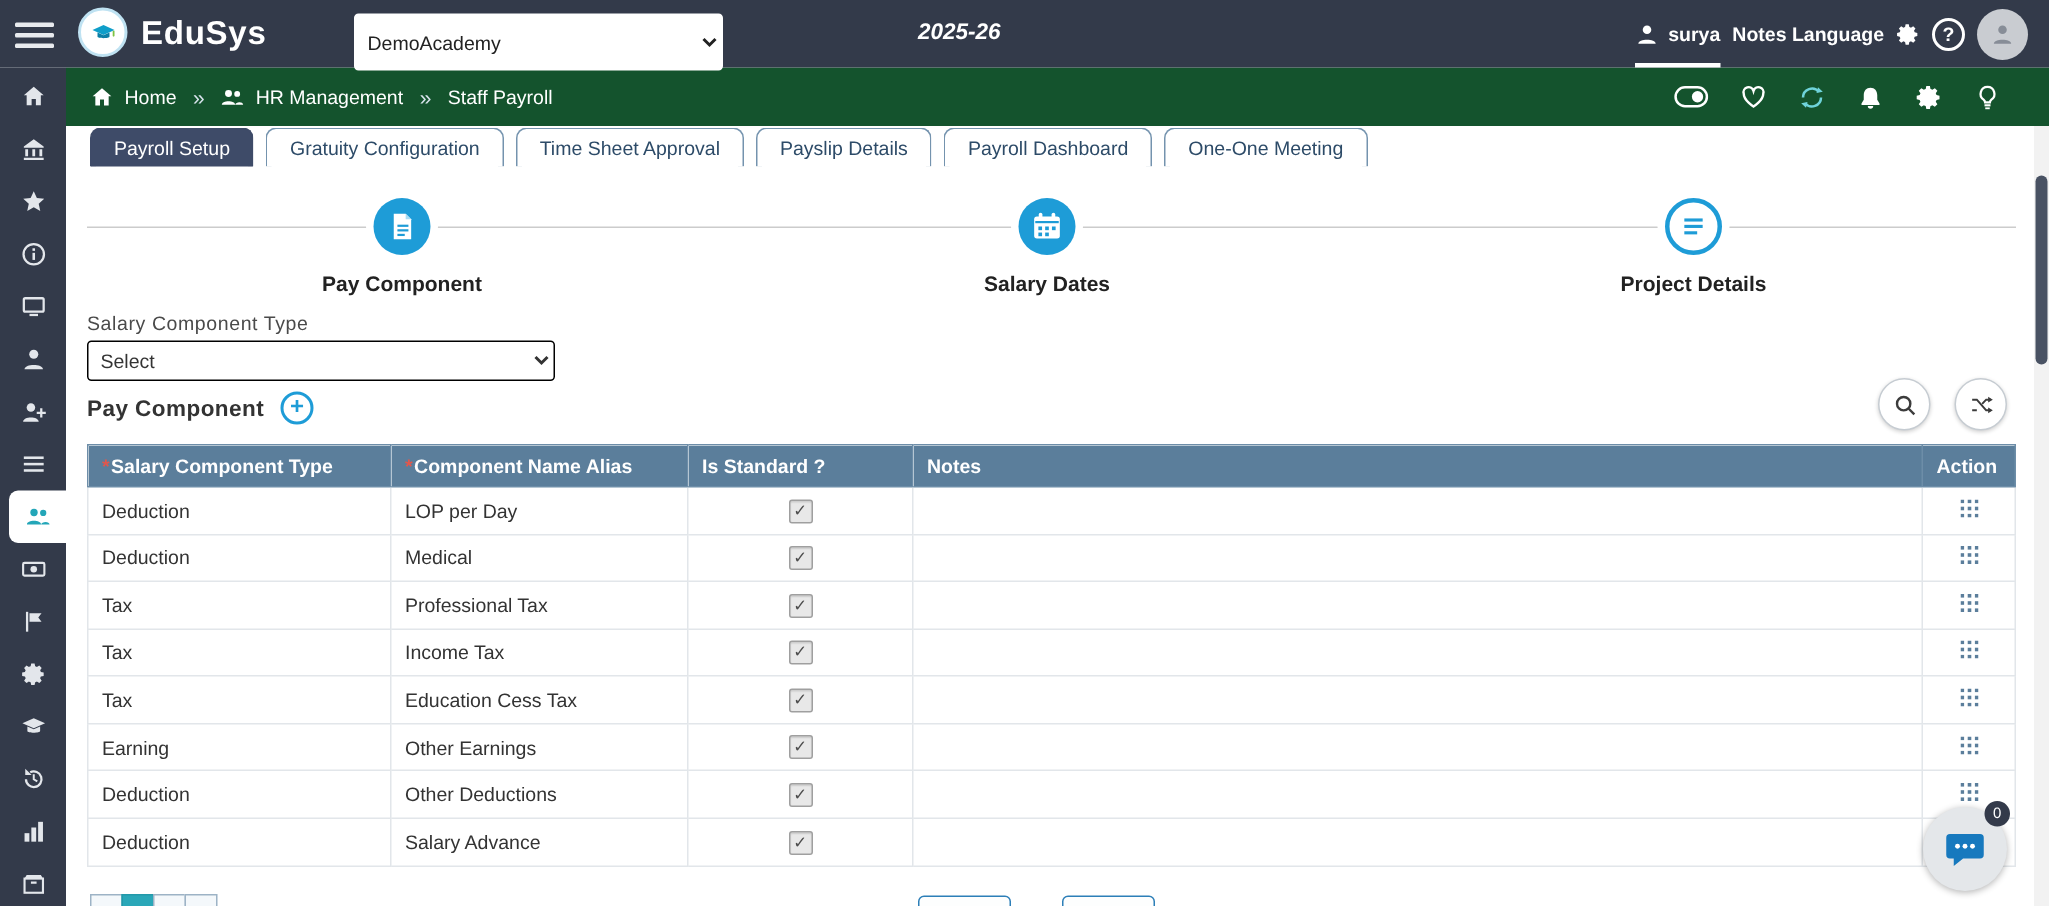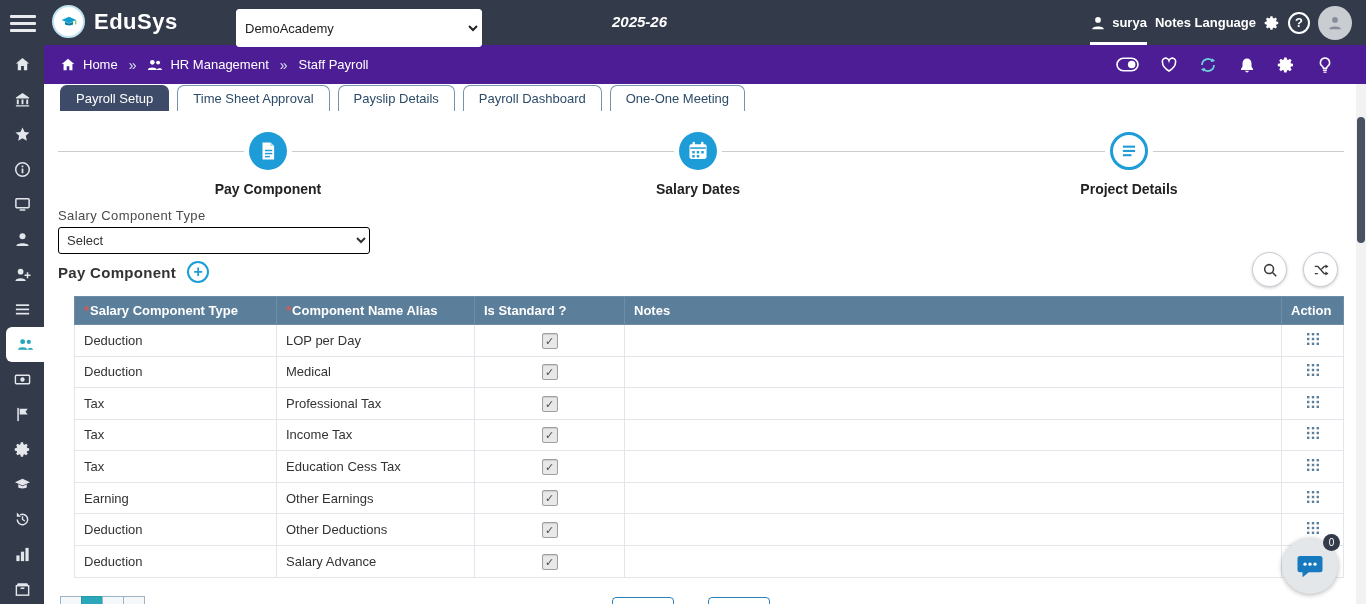--- a/index.html
+++ b/index.html
@@ -25,21 +25,21 @@
   .avatar{width:34px;height:34px;border-radius:50%;background:#c9ccd1;display:flex;align-items:center;justify-content:center;color:#878d97;cursor:pointer;}
   .avatar svg{width:22px;height:22px;}
 
   
   .sidebar{position:absolute;left:0;top:45px;width:44px;height:559px;background:#333a4a;z-index:20;padding-top:2px;box-sizing:border-box;overflow:hidden;}
   .sb-item{width:44px;height:35px;display:flex;align-items:center;justify-content:center;color:#e3e6eb;cursor:pointer;box-sizing:border-box;}
   .sb-item .icon svg{width:17px;height:17px;}
   .sb-item.active{background:#fff;border-radius:6px 0 0 6px;width:38px;margin-left:6px;color:#23a6b8;}
 
   
-  .breadcrumb-bar{position:absolute;left:44px;top:45px;right:0;height:39px;background:#4c1d95;display:flex;align-items:center;color:#fff;font-size:13px;padding:0 16px;box-sizing:border-box;z-index:10;}
+  .breadcrumb-bar{position:absolute;left:44px;top:45px;right:0;height:39px;background:#14532d;display:flex;align-items:center;color:#fff;font-size:13px;padding:0 16px;box-sizing:border-box;z-index:10;}
   .crumb{display:flex;align-items:center;gap:7px;cursor:pointer;}
   .sep{margin:0 11px;color:#d9e4ed;font-size:14px;}
   .icon svg{display:block;width:16px;height:16px;}
   .bc-icons{margin-left:auto;display:flex;align-items:center;gap:21px;padding-right:16px;}
   .bc-icons .icon{cursor:pointer;}
   .bc-icons .icon svg{width:18px;height:18px;}
   .bc-icons .toggle svg{width:23px;height:15px;}
   .teal{color:#6fd3da;}
 
   
@@ -61,21 +61,21 @@
   .filter-select{position:absolute;left:14px;top:143px;width:312px;height:27px;font-size:13px;border:1px solid #000000;border-radius:3px;color:#333;padding:0 4px;background:#fff;}
 
   .section-head{position:absolute;left:14px;top:177px;display:flex;align-items:center;gap:11px;}
   .section-title{font-size:15px;font-weight:bold;color:#333;letter-spacing:.3px;}
   .add-btn{width:22px;height:22px;border-radius:50%;border:2px solid #1e9cd7;color:#1e9cd7;display:flex;align-items:center;justify-content:center;font-size:16px;font-weight:bold;cursor:pointer;box-sizing:border-box;line-height:1;}
 
   .tools{position:absolute;right:18px;top:168px;display:flex;gap:16px;}
   .tool-btn{width:33px;height:33px;border-radius:50%;background:#fff;border:1px solid #c6ccd2;box-shadow:0 1px 3px rgba(0,0,0,.2);display:flex;align-items:center;justify-content:center;color:#3c3c3c;cursor:pointer;}
   .tool-btn svg{width:16px;height:16px;}
 
-  .table-wrap{position:absolute;left:14px;right:12px;top:212px;margin-left:16px;}
+  .table-wrap{position:absolute;left:14px;right:12px;top:212px;}
   table{width:100%;border-collapse:collapse;table-layout:fixed;font-size:13px;}
   th{background:#5b7e9b;color:#fff;text-align:left;padding:6px 9px;font-weight:bold;border:1px solid #6d8da8;white-space:nowrap;overflow:hidden;}
   td{border:1px solid #e2e6ea;padding:7px 9px;color:#333;white-space:nowrap;overflow:hidden;}
   td.center{text-align:center;}
   .req{color:#e2574c;margin-right:1px;}
   .checkbox{display:inline-block;width:14px;height:14px;background:#e8e8e8;border:1px solid #9f9f9f;border-radius:2px;font-size:11px;line-height:14px;color:#4d4d4d;text-align:center;vertical-align:middle;box-shadow:inset 0 1px 1px rgba(0,0,0,.12);cursor:default;}
   .grid-ic{display:inline-block;color:#5b7e9b;cursor:grab;}
   .grid-ic svg{width:12px;height:12px;display:block;margin:0 auto;}
 
   .pager{position:absolute;left:16px;top:512px;display:flex;}
@@ -349,20 +349,21 @@
             <rect x="7.5" y="15.6" width="3" height="1.2" fill="currentColor"></rect>
           </svg>
         </span>
     </span>
   </div>
 
   <div class="main">
 
     <div class="tab-bar">
         <div class="tab active">Payroll Setup</div>
+        <div class="tab">Gratuity Configuration</div>
         <div class="tab">Time Sheet Approval</div>
         <div class="tab">Payslip Details</div>
         <div class="tab">Payroll Dashboard</div>
         <div class="tab">One-One Meeting</div>
       </div>
 
     <div class="steps">
       <div class="steps-line"></div>
       <div class="step" style="left:224px">
         <div class="step-circle">

